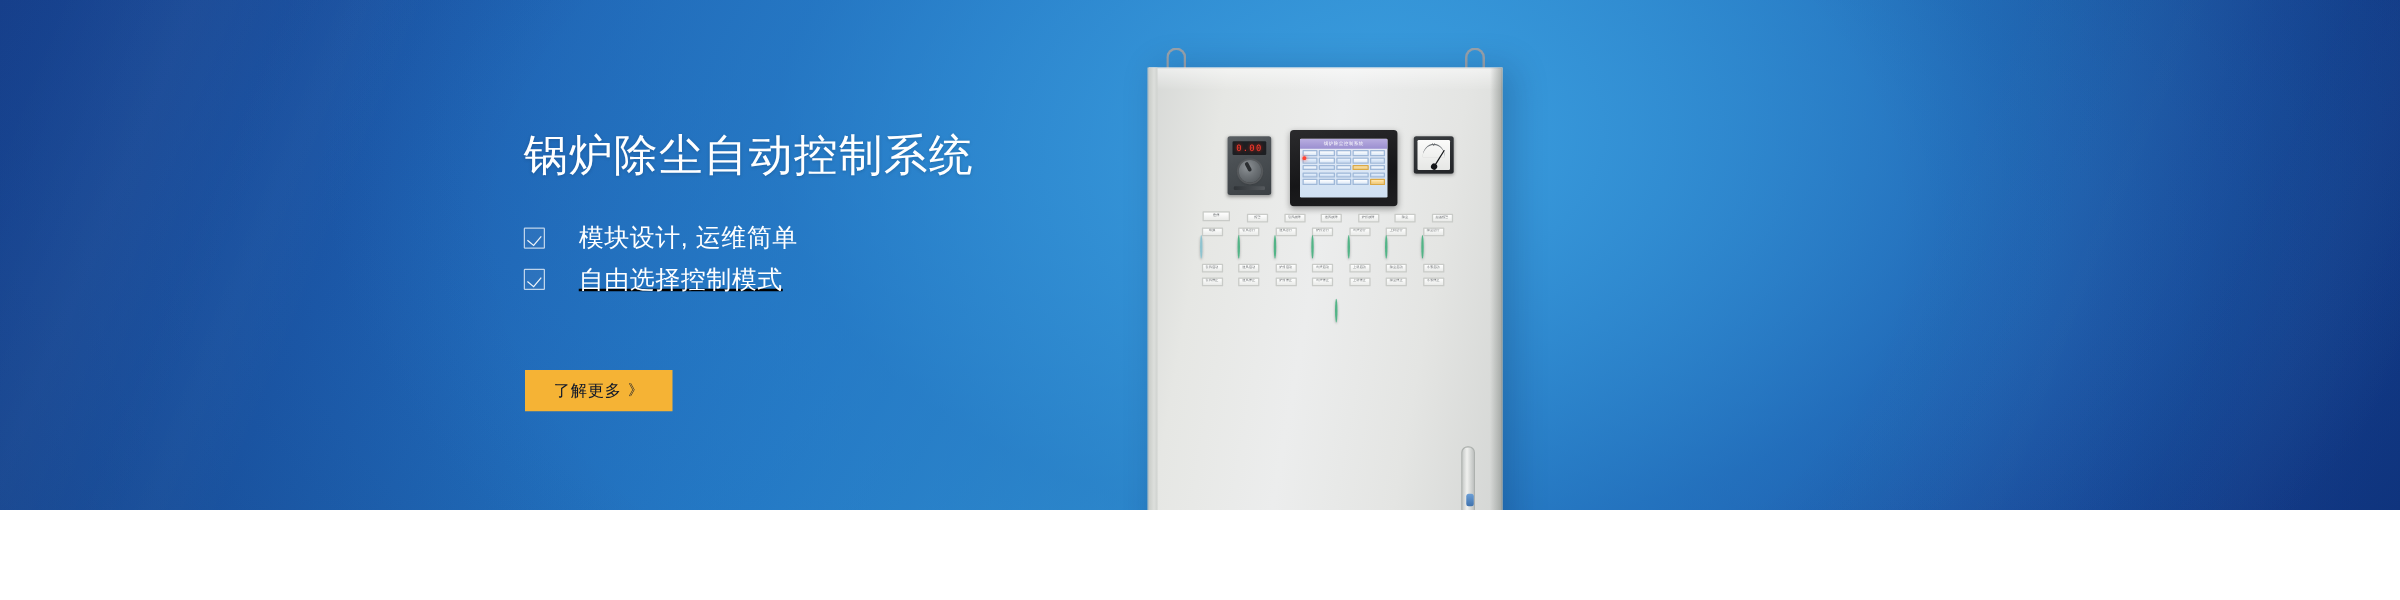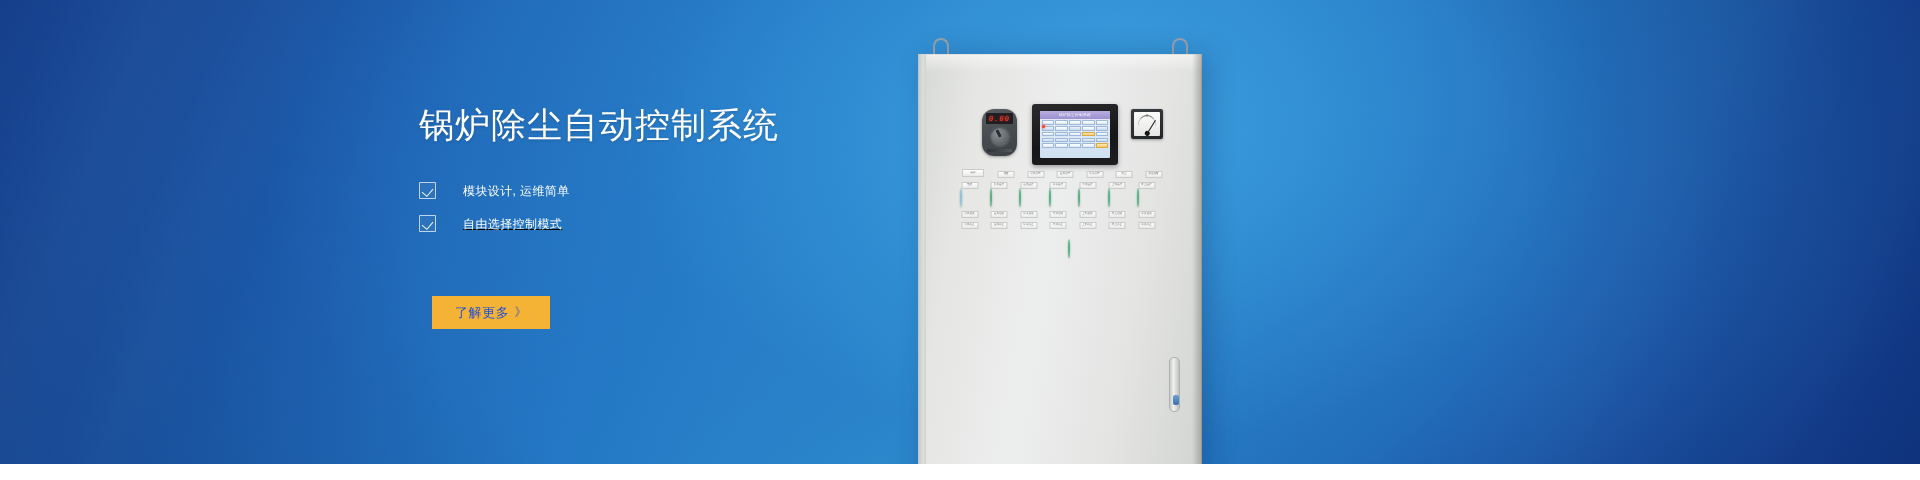--- a/index.html
+++ b/index.html
@@ -4,21 +4,21 @@
 <style>
   * { box-sizing: border-box; margin: 0; padding: 0; }
   html, body {
     width: 1920px; height: 480px;
     overflow: hidden;
     font-family: "Liberation Sans", "DejaVu Sans", sans-serif;
   }
 
   #banner {
     position: relative;
-    width: 1920px; height: 464px;
+    width: 1920px; height: 408px;
     background:
       radial-gradient(ellipse 1100px 700px at 58% 28%, rgba(60,160,225,0.95) 0%, rgba(40,125,200,0.55) 45%, rgba(20,70,150,0.0) 78%),
       linear-gradient(118deg, #1b4a9e 0%, #1d5cae 18%, #2378c4 38%, #2f8ecd 52%, #2272bb 66%, #17489e 85%, #123c8e 100%);
     overflow: hidden;
   }
 
   
   .streak {
     position: absolute;
     pointer-events: none;
@@ -70,43 +70,42 @@
   .check-box::after {
     content: "";
     position: absolute;
     left: 4px; top: 3px;
     width: 6px; height: 9px;
     border-right: 1.6px solid rgba(255,255,255,0.92);
     border-bottom: 1.6px solid rgba(255,255,255,0.92);
     transform: rotate(40deg);
   }
   .feature-text {
-    font-size: 12px;
+    font-size: 20px;
     color: #ffffff;
     line-height: 20px;
     letter-spacing: .4px;
     white-space: nowrap;
   }
 
   #cta-button {
     position: absolute;
     left: 420px; top: 296px;
     width: 118px; height: 33px;
     background: #f5b335;
     border: none;
-    color: #1d4ed8;
+    color: #0f172a;
     font-size: 13px;
     letter-spacing: .6px;
     cursor: pointer;
     display: flex;
     align-items: center;
     justify-content: center;
     gap: 5px;
     font-family: "Liberation Sans", "DejaVu Sans", sans-serif;
-    margin-left: 12px;
   }
   #cta-button .cta-arrow { font-size: 12px; opacity: .95; }
 
   
   #cabinet-wrap {
     position: absolute;
     left: 900px; top: 0px;
     width: 420px; height: 480px;
   }
   .hanger {
@@ -144,23 +143,22 @@
     position: absolute; left:0; top:0; width:100%; height: 18px;
     background: linear-gradient(180deg, rgba(255,255,255,0.55), rgba(255,255,255,0));
   }
 
   
   #drive-module {
     position: absolute;
     left: 63px; top: 55px;
     width: 35px; height: 47px;
     background: linear-gradient(160deg, #5a5f63 0%, #4a4f53 40%, #3b4044 100%);
-    border-radius: 12px;
+    border-radius: 2px;
     box-shadow: 0 1px 3px rgba(0,0,0,0.35);
-    font-style: italic;
   }
   #drive-display {
     position: absolute; left: 4px; top: 4px;
     width: 27px; height: 11px;
     background: #1d1f22;
     border-radius: 1px;
     display: flex; align-items: center; justify-content: center;
     color: #ff3a2e; font-size: 7px; letter-spacing: 1px;
     font-family: "DejaVu Sans Mono", monospace;
     text-shadow: 0 0 3px rgba(255,40,20,0.9);

